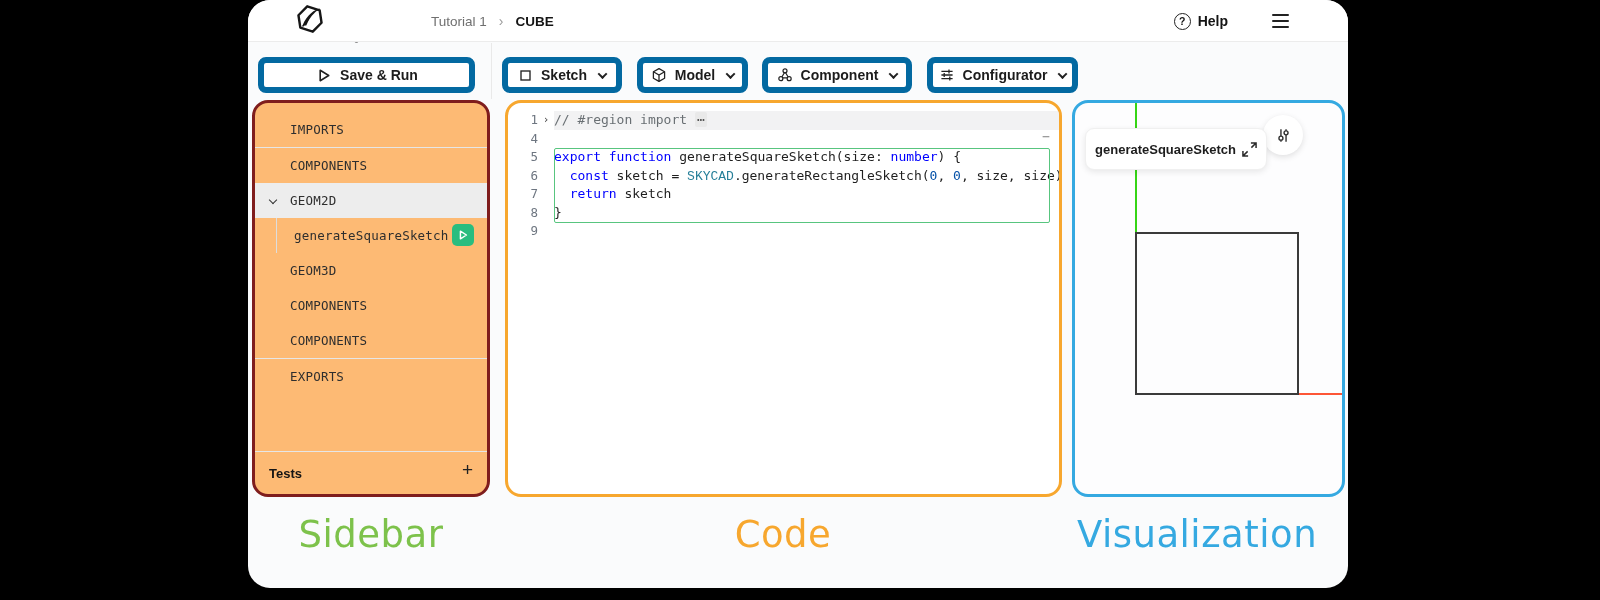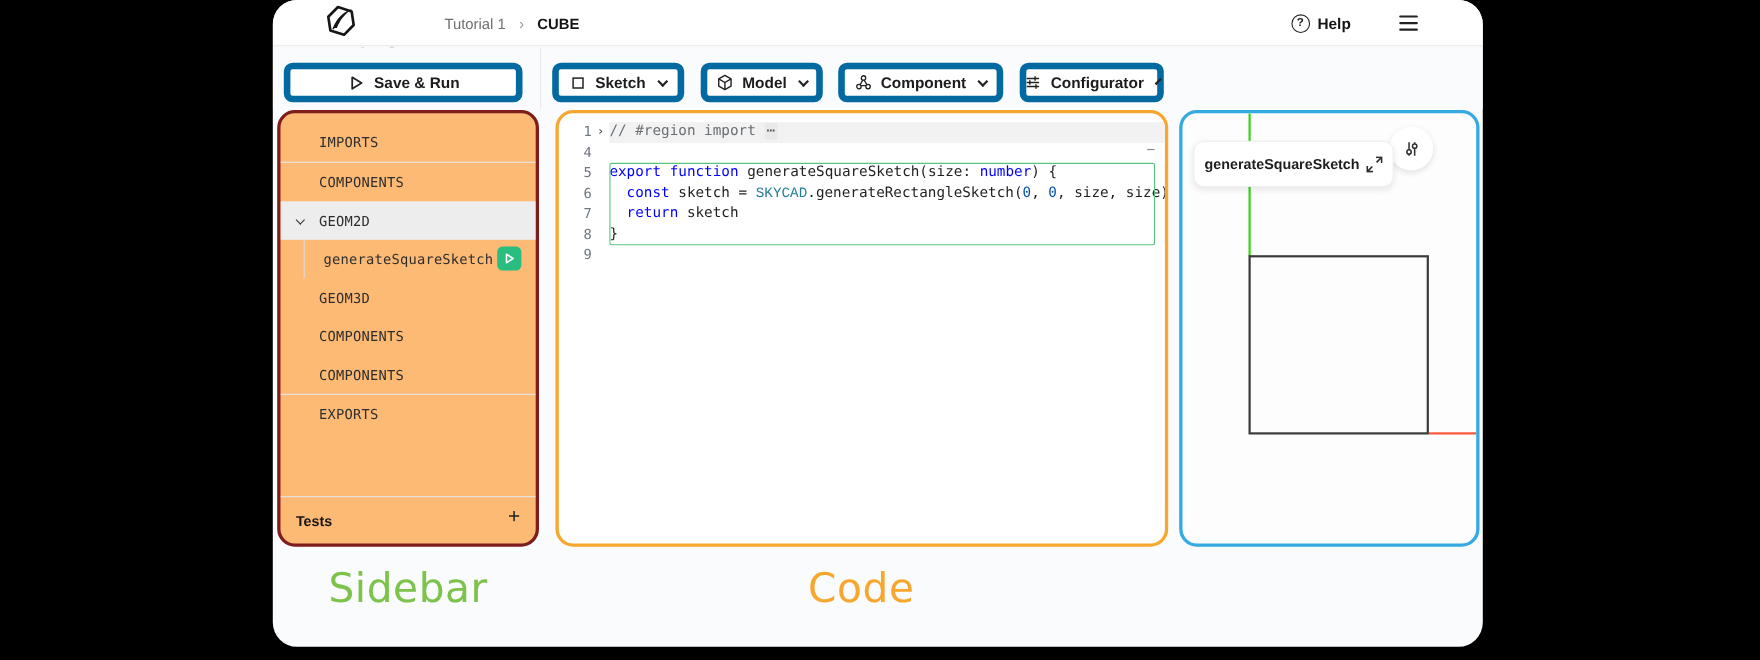--- a/index.html
+++ b/index.html
@@ -9,21 +9,21 @@
   .app { position:absolute; left:248px; top:0; width:1100px; height:588px;
          background:#fafbfc; border-radius:22px; overflow:hidden; }
 
   
   .topbar { position:absolute; left:0; top:0; right:0; height:42px; background:#fff;
             border-bottom:1px solid #ececec; }
   .logo { position:absolute; left:13px; top:5px; display:flex; align-items:center; gap:7px; cursor:pointer;flex-direction:column; }
   .logo-name { font-size:17px; font-weight:700; color:#151515; letter-spacing:.2px; }
   .logo-name sup { font-size:8px; }
   .logo-byline { font-size:6.5px; color:#555; text-align:right; margin-top:-2px; }
-  .breadcrumb { position:absolute; left:156px; top:0; height:42px; display:flex; align-items:center; gap:12px; font-size:13.5px; }
+  .breadcrumb { position:absolute; left:183px; top:0; height:42px; display:flex; align-items:center; gap:12px; font-size:13.5px; }
   .bc-item { color:#6f6f6f; cursor:pointer; }
   .bc-sep { color:#9a9a9a; font-size:14px; }
   .bc-current { color:#141414; font-weight:600; }
   .topbar-right { position:absolute; right:55px; top:0; height:42px; display:flex; align-items:center; gap:40px; }
   .help { display:flex; align-items:center; gap:7px; font-size:14px; font-weight:700; color:#141414; cursor:pointer; }
   .help-circle { width:17px; height:17px; border:1.5px solid #222; border-radius:50%;
                  display:flex; align-items:center; justify-content:center; font-size:10.5px; font-weight:700; }
   .hamburger { display:flex; flex-direction:column; gap:3.5px; cursor:pointer; padding:4px; }
   .hamburger i { display:block; width:17px; height:2.2px; background:#222; border-radius:1px; }
 
@@ -163,21 +163,21 @@
         <svg width="16" height="16" viewBox="0 0 20 20">
           <path d="M10 6 L5.5 13.5 M10 6 L14.5 13.5 M5.5 13.5 L14.5 13.5" stroke="#222" stroke-width="1.5" fill="none"></path>
           <circle cx="10" cy="4.8" r="2.5" fill="#fff" stroke="#222" stroke-width="1.5"></circle>
           <circle cx="4.8" cy="14.6" r="2.5" fill="#fff" stroke="#222" stroke-width="1.5"></circle>
           <circle cx="15.2" cy="14.6" r="2.5" fill="#fff" stroke="#222" stroke-width="1.5"></circle>
         </svg>
         <span>Component</span>
           <span class="chev"></span>
       </button>
 
-      <button class="btn" style="left:679px; width:131px;">
+      <button class="btn" style="left:679px; width:151px;">
         <svg width="16" height="16" viewBox="0 0 20 20">
           <path d="M3 5.5 H17 M3 10 H17 M3 14.5 H17" stroke="#222" stroke-width="1.6"></path>
           <path d="M12.5 3 V8 M6.5 7.5 V12.5 M13.5 12 V17" stroke="#222" stroke-width="1.6"></path>
         </svg>
         <span>Configurator</span>
           <span class="chev"></span>
       </button>
     </div>
 
     <aside class="panel sidebar">
@@ -288,15 +288,16 @@
         <svg width="17" height="17" viewBox="0 0 18 18">
           <path d="M6.3 2.5 V15.5 M11.7 2.5 V15.5" stroke="#333" stroke-width="1.5"></path>
           <circle cx="6.3" cy="11.8" r="2.1" fill="#fff" stroke="#333" stroke-width="1.5"></circle>
           <circle cx="11.7" cy="6.2" r="2.1" fill="#fff" stroke="#333" stroke-width="1.5"></circle>
         </svg>
       </div>
     </section>
 
     <span class="lbl green">Sidebar</span>
     <span class="lbl orange">Code</span>
+    <span class="lbl blue">Visualization</span>
 
   </div>
 </div>
 
 </body></html>

